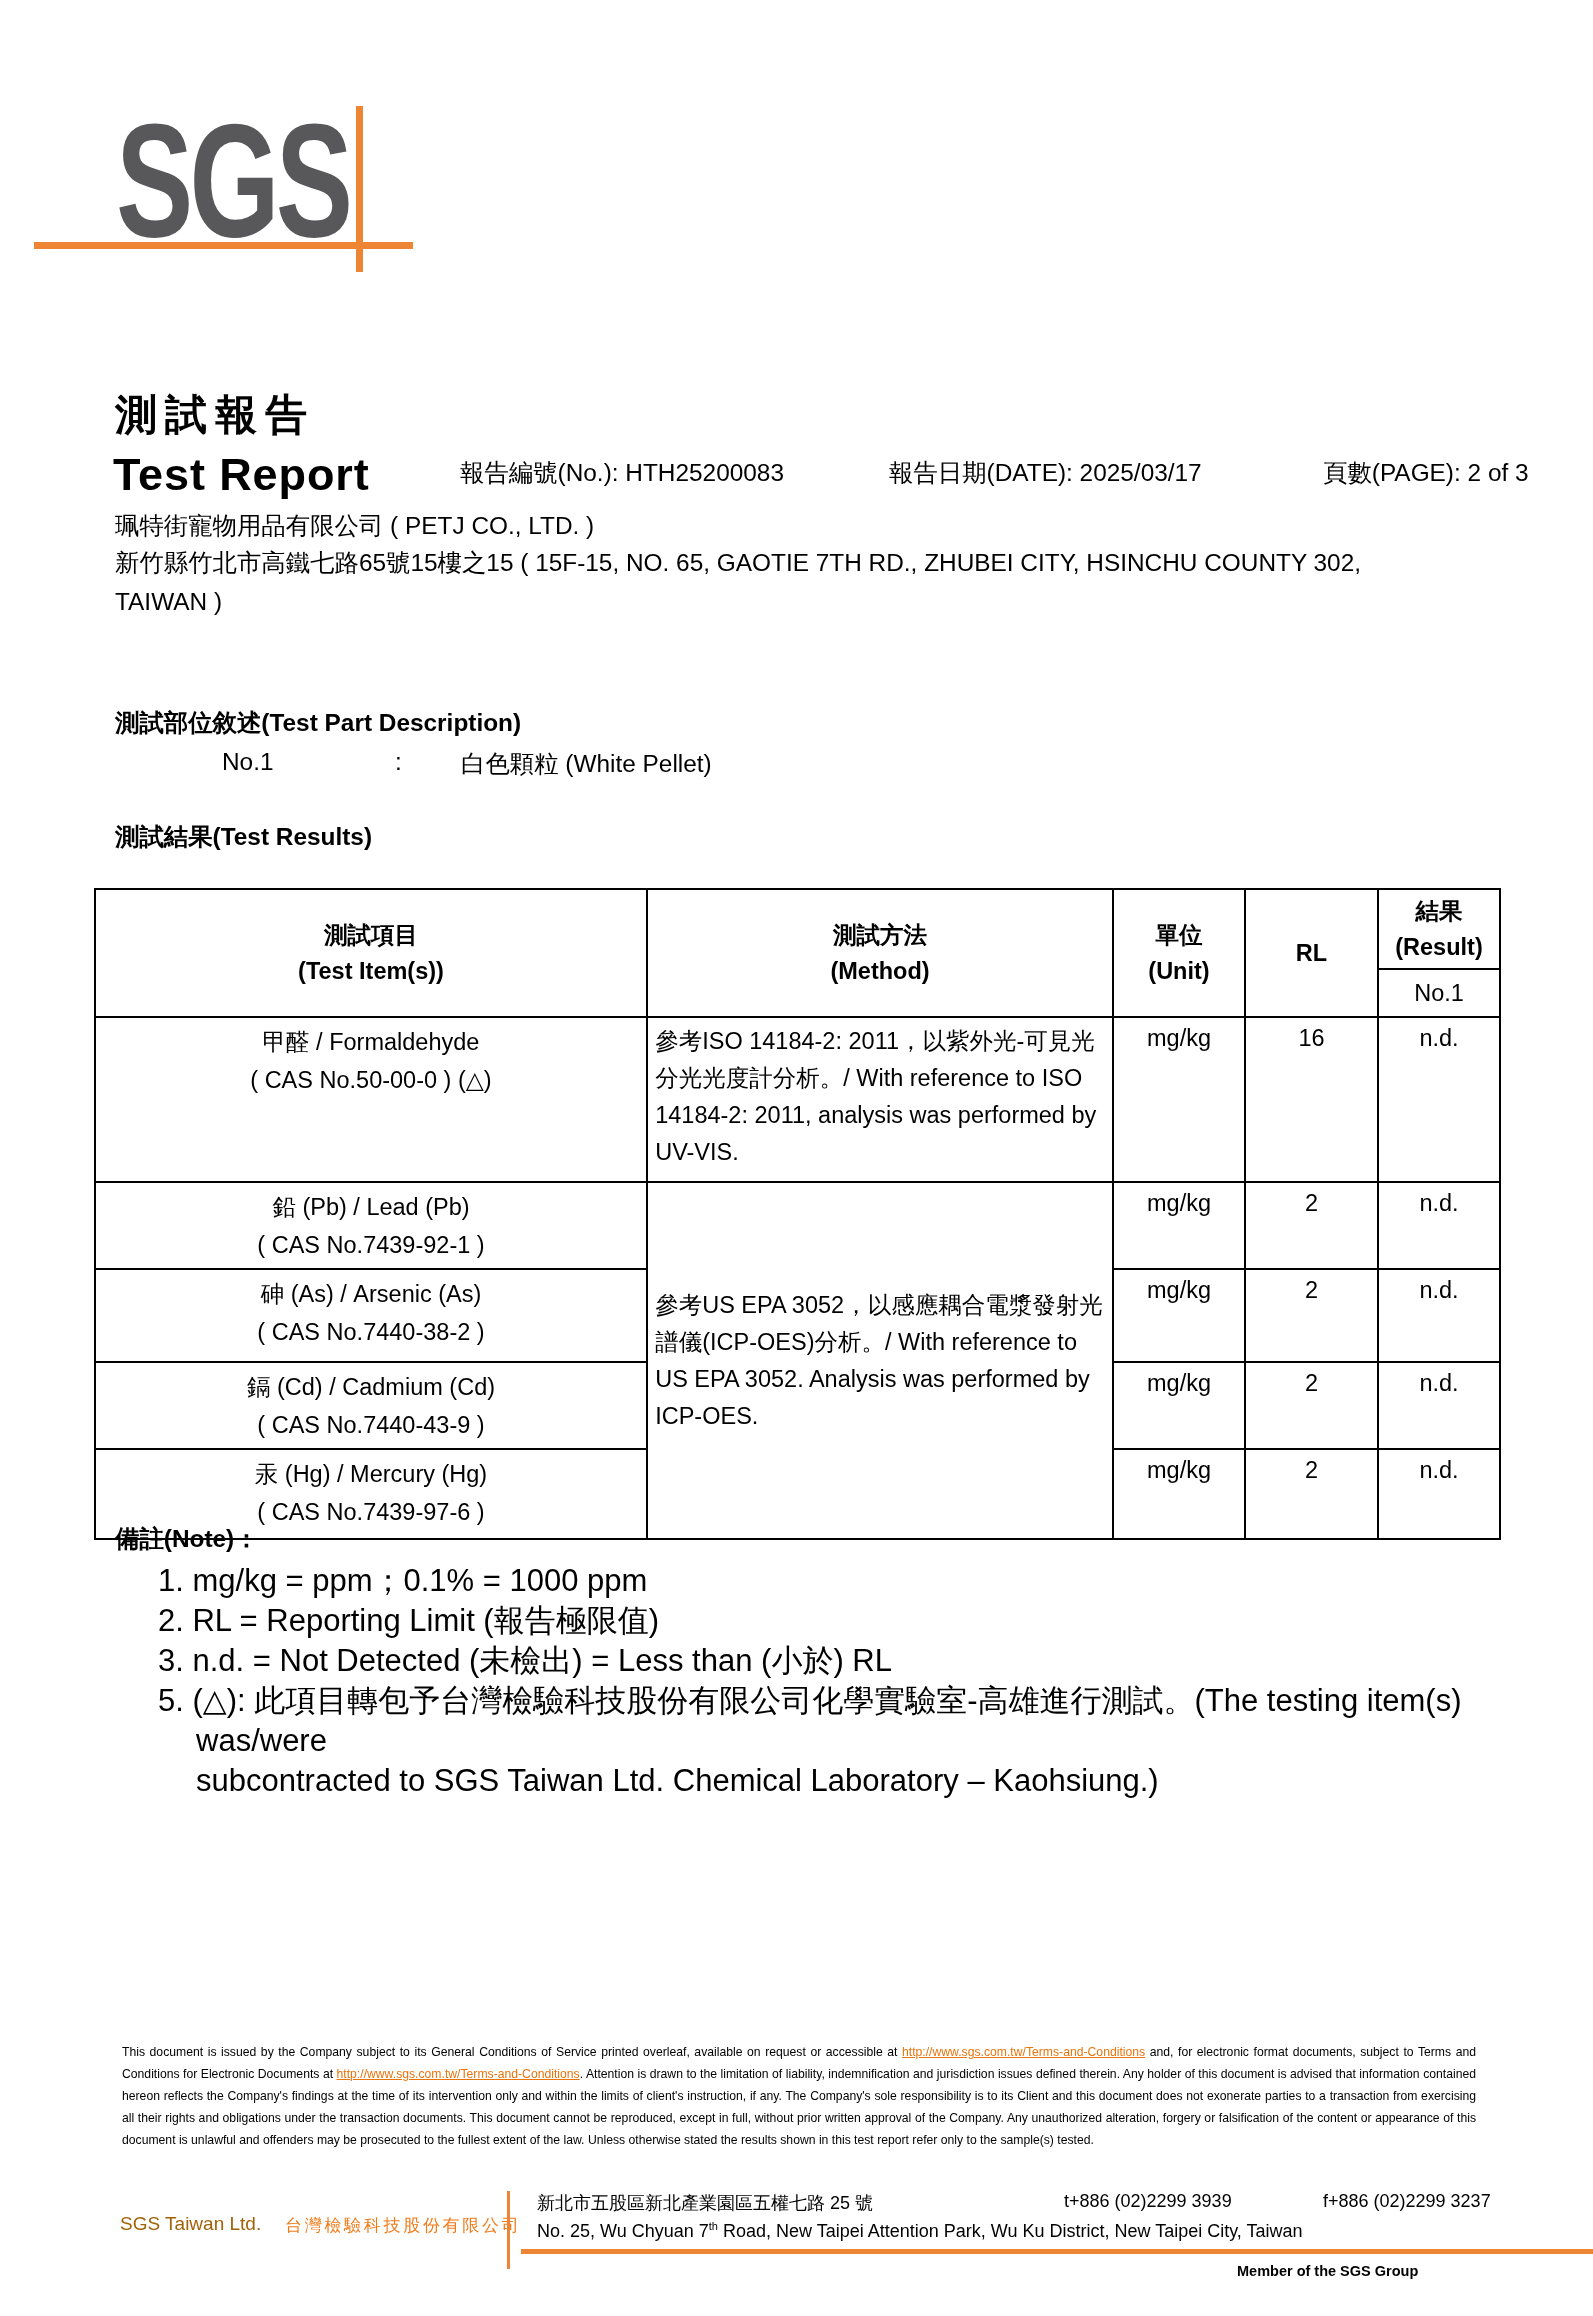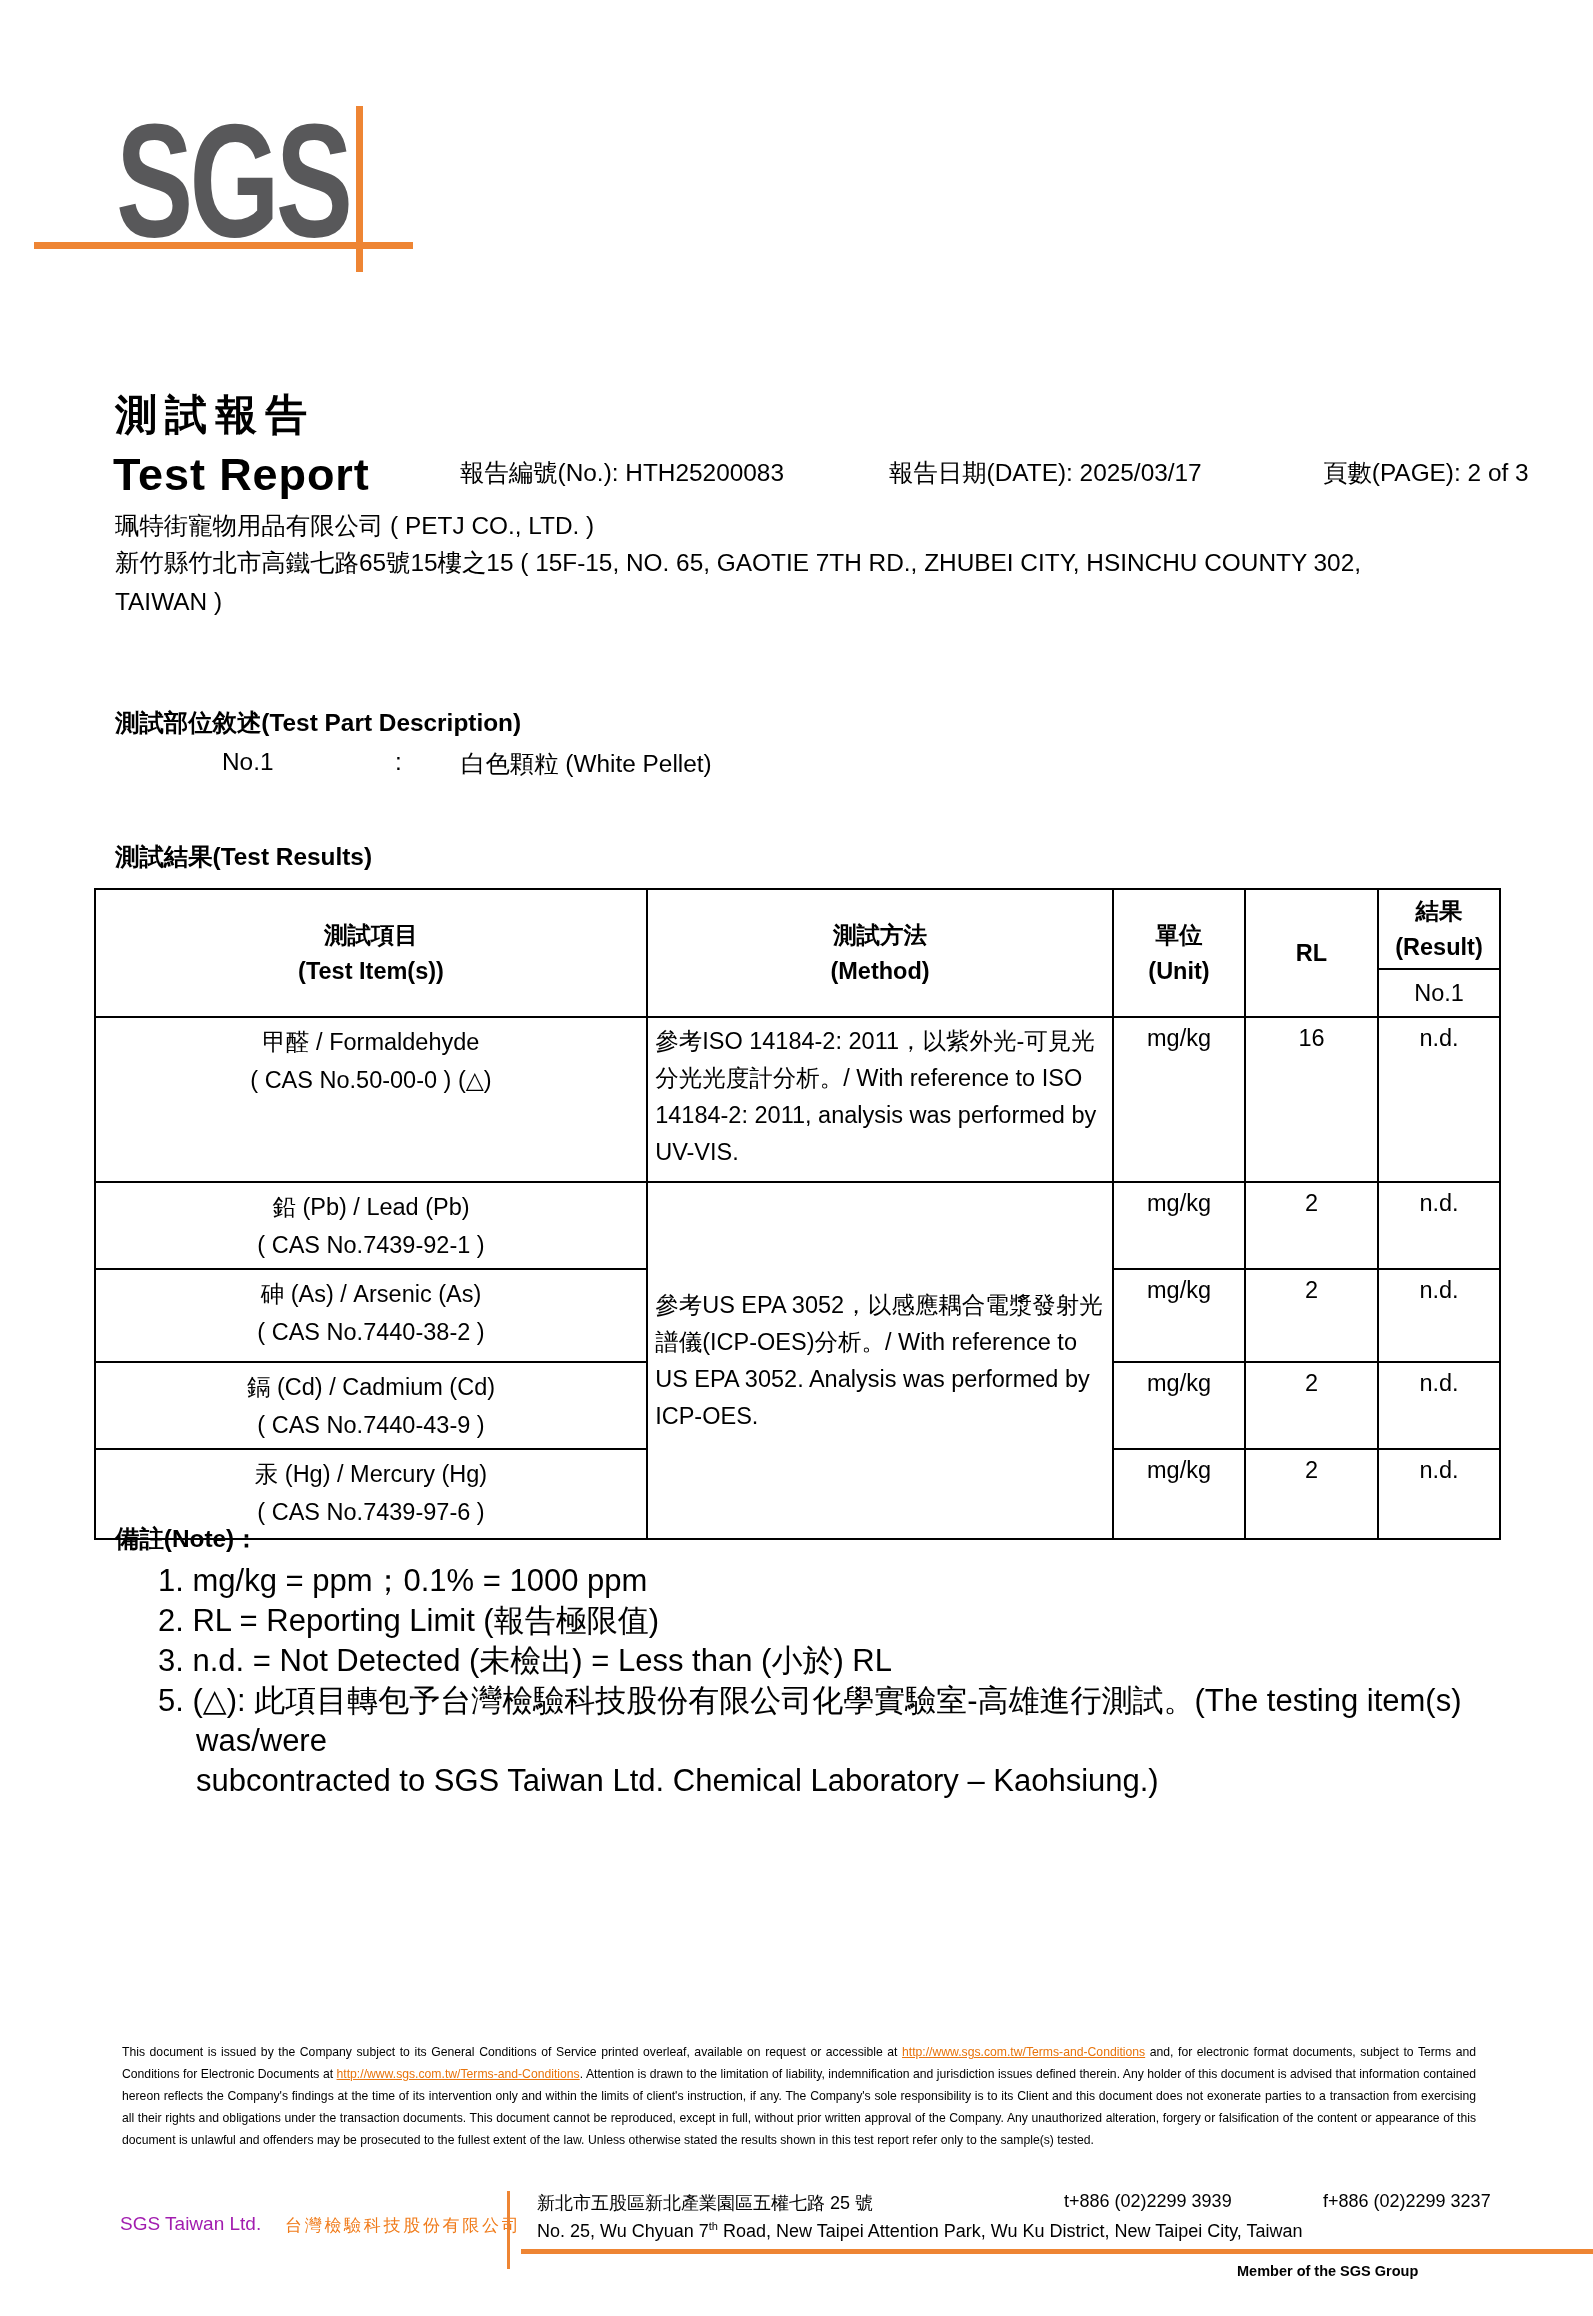--- a/index.html
+++ b/index.html
@@ -62,21 +62,21 @@
 
   
   .legal{
     left:122px;top:2041px;width:1354px;
     font-size:12.2px;line-height:22px;
     text-align:justify;color:#000;
   }
   .legal a{color:#E8740C;text-decoration:underline;}
 
   
-  .f-company-en{left:120px;top:2213px;font-size:19px;color:#a21caf;white-space:nowrap;}
+  .f-company-en{left:120px;top:2213px;font-size:19px;color:#a16207;white-space:nowrap;}
   .f-company-zh{left:285px;top:2214px;font-size:17px;color:#F07B1A;letter-spacing:2.7px;white-space:nowrap;}
   .f-vline{left:507px;top:2191px;width:2.7px;height:78px;background:#EE8534;}
   .f-zh{top:2191px;font-size:18px;white-space:nowrap;}
   .f-en{left:537px;top:2220px;font-size:18px;white-space:nowrap;}
   .f-en sup{font-size:11px;}
   .f-hline{left:521px;top:2249px;width:1073px;height:5.4px;background:#EE8534;}
   .f-member{left:1237px;top:2263px;font-size:14.5px;font-weight:bold;white-space:nowrap;}
 </style>
 </head>
 <body>
@@ -96,21 +96,21 @@
 
   <div class="abs company-line">珮特街寵物用品有限公司 ( PETJ CO., LTD. )</div>
   <div class="abs addr-line1">新竹縣竹北市高鐵七路65號15樓之15 ( 15F-15, NO. 65, GAOTIE 7TH RD., ZHUBEI CITY, HSINCHU COUNTY 302,</div>
   <div class="abs addr-line2">TAIWAN )</div>
 
   <div class="abs sec-title" style="left:115px;top:707px;">測試部位敘述(Test Part Description)</div>
   <div class="abs tp-row" style="left:222px;">No.1</div>
   <div class="abs tp-row" style="left:395px;">:</div>
   <div class="abs tp-row" style="left:461px;">白色顆粒 (White Pellet)</div>
 
-  <div class="abs sec-title" style="left:115px;top:821px;margin-top:20px;">測試結果(Test Results)</div>
+  <div class="abs sec-title" style="left:115px;top:821px;">測試結果(Test Results)</div>
 
   <table class="results abs" style="left:94px;top:888px;">
     <colgroup>
       <col style="width:552px">
         <col style="width:466px">
         <col style="width:132px">
         <col style="width:133px">
         <col style="width:122px">
     </colgroup>
     <tbody>

